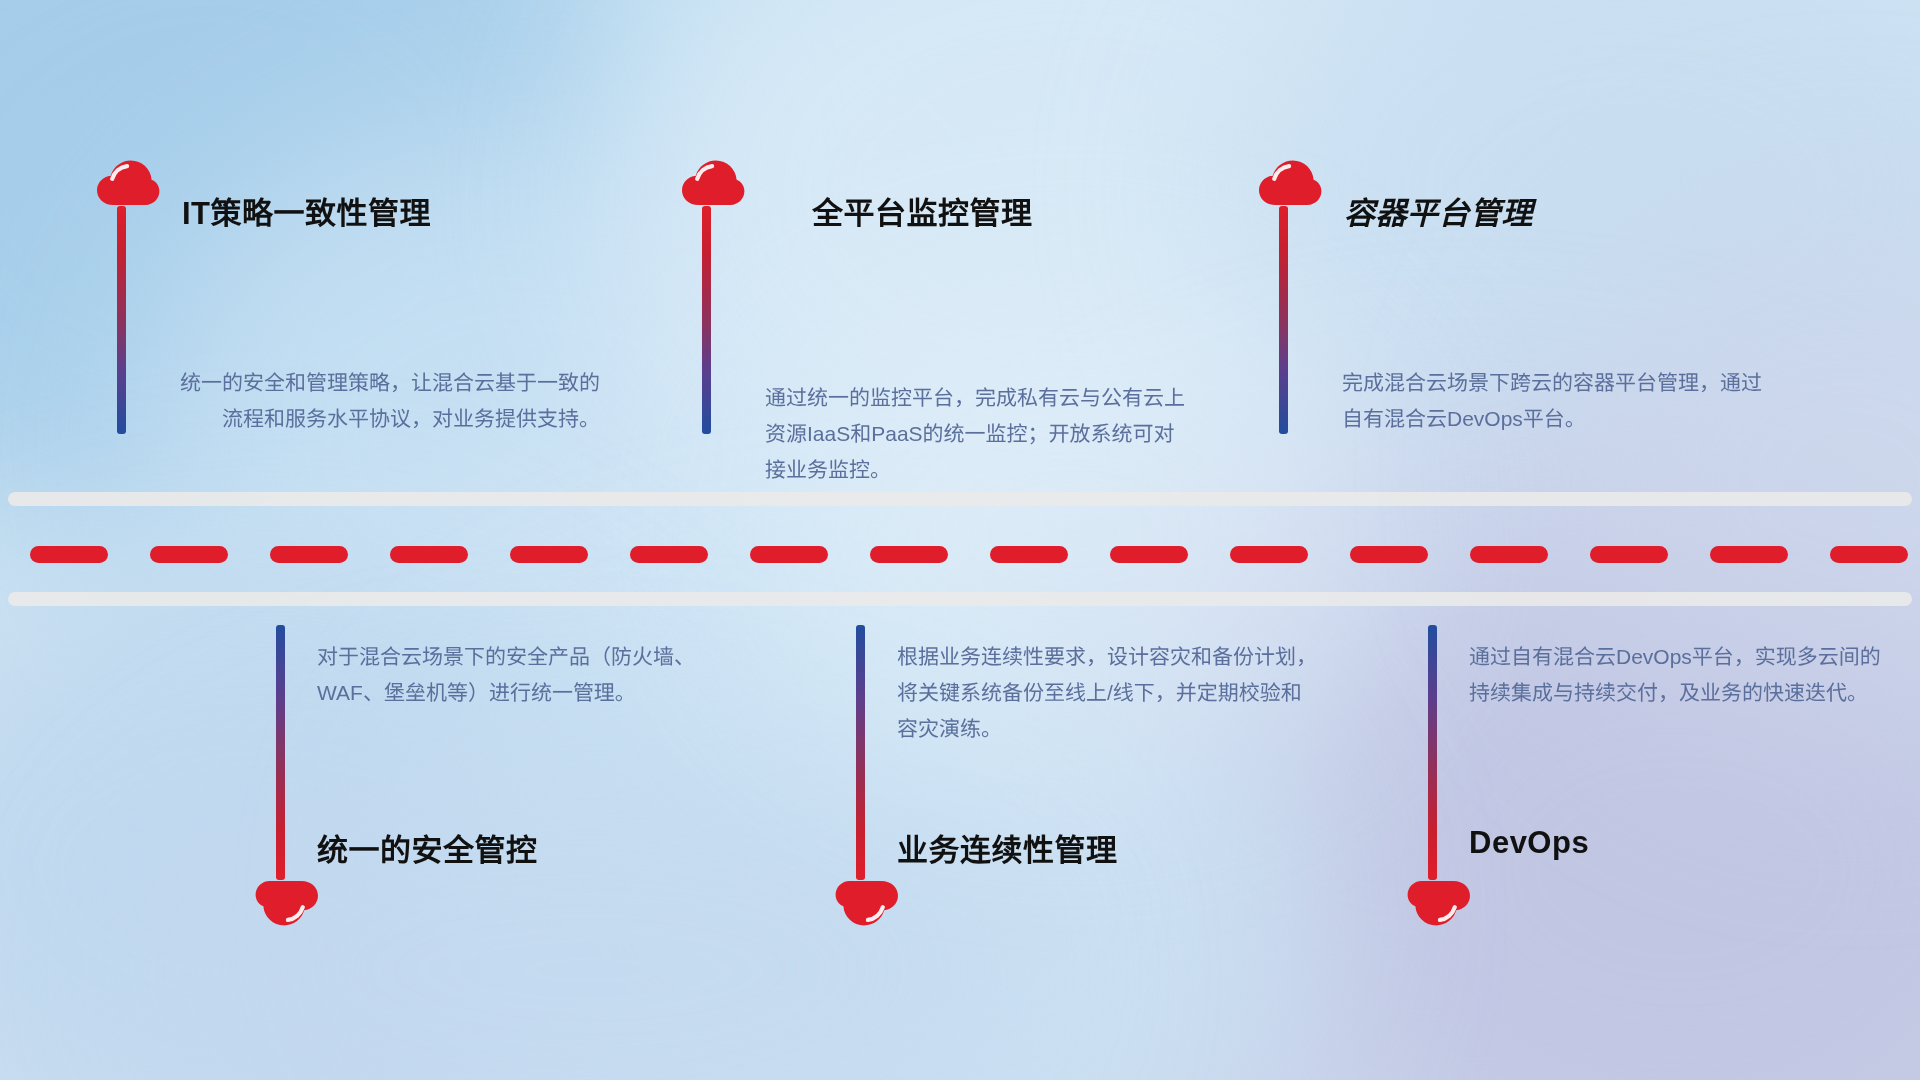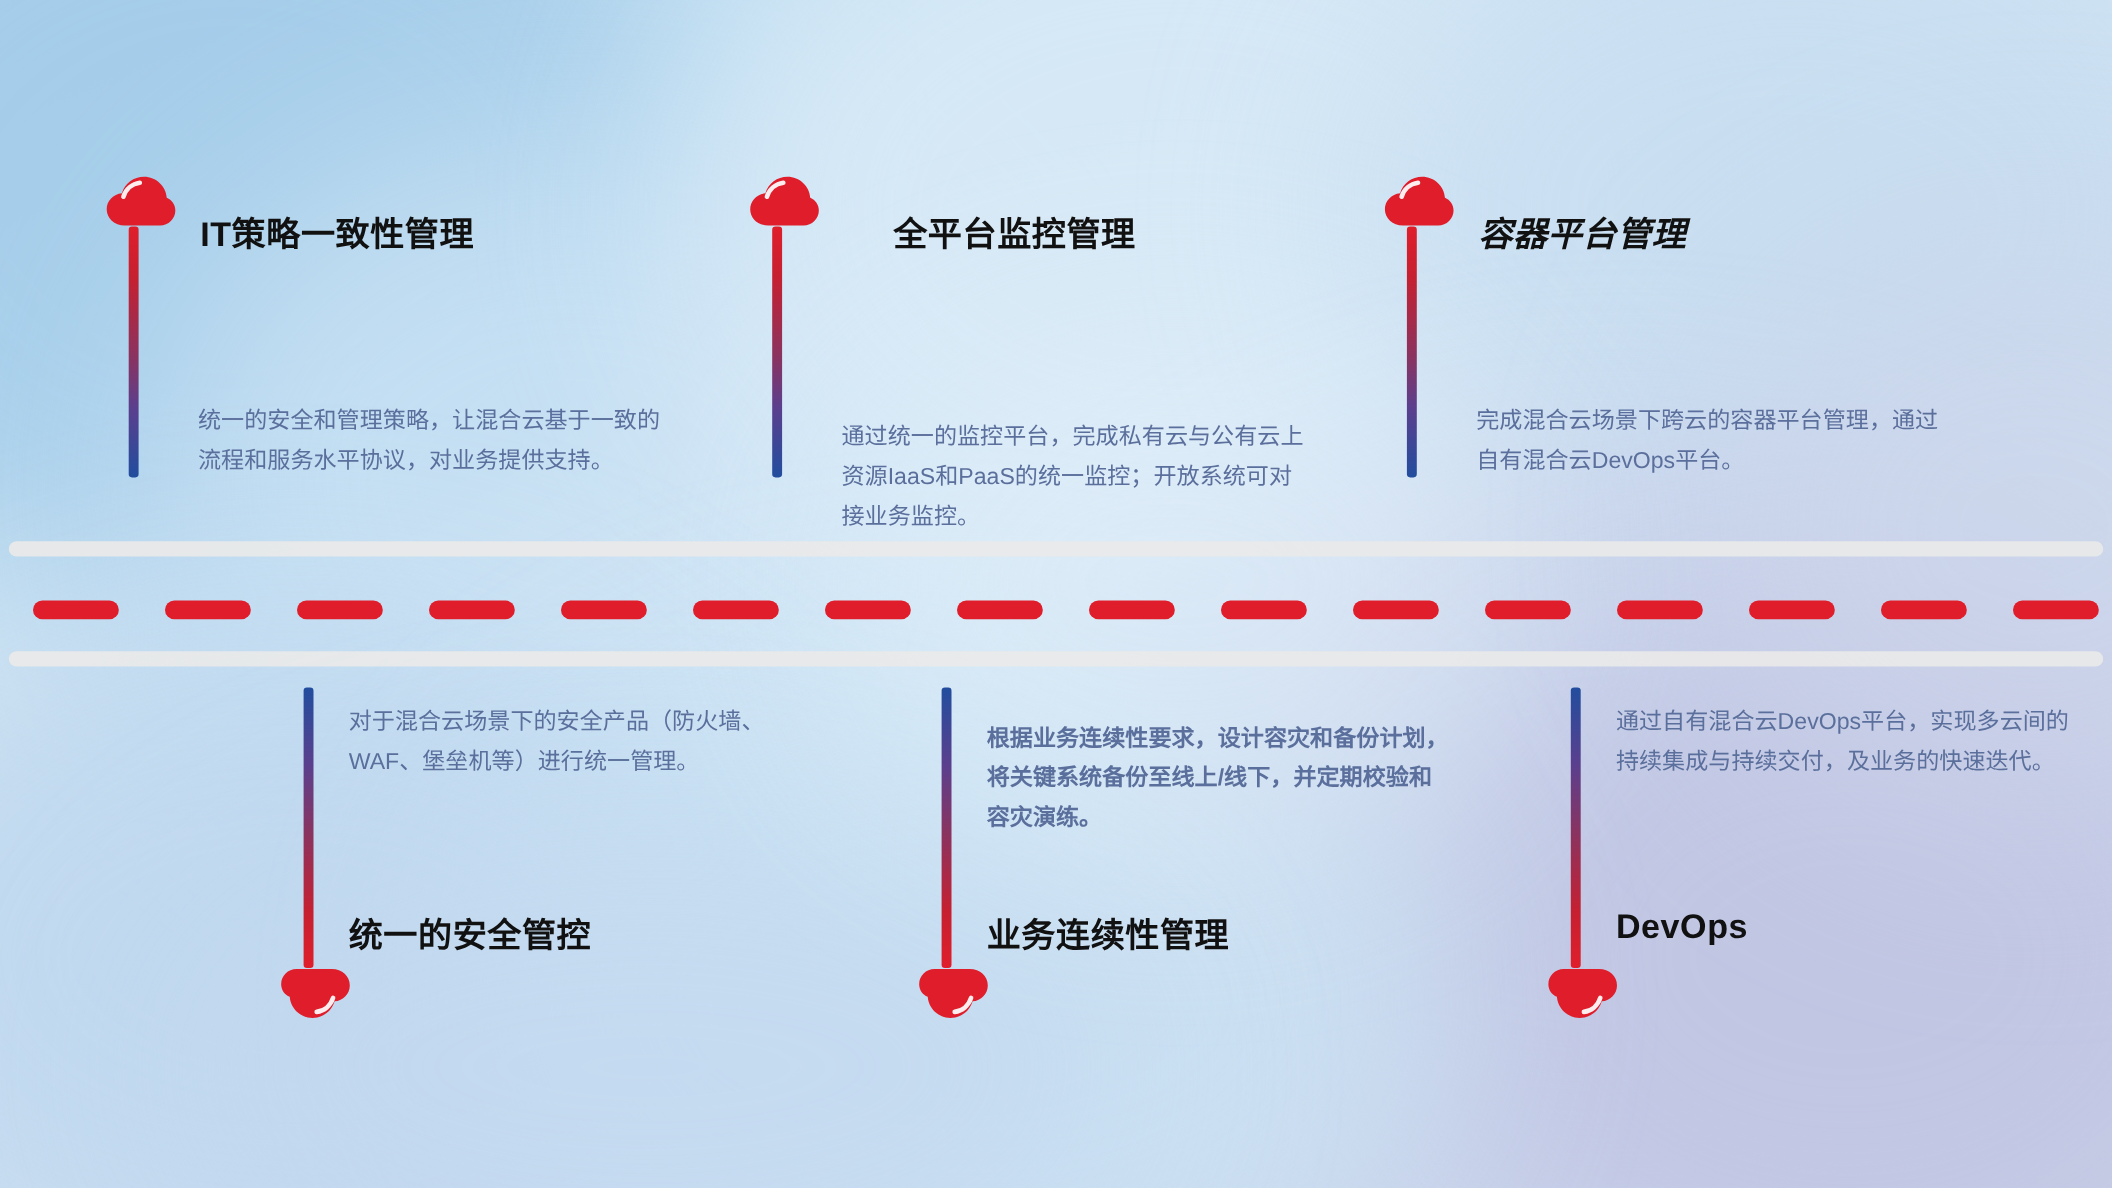--- a/index.html
+++ b/index.html
@@ -180,21 +180,21 @@
     <div class="marker" style="left:0; top:0;">
       <span class="cloud">
         <svg width="64" height="46" viewBox="0 0 64 46" xmlns="http://www.w3.org/2000/svg">
           <path d="M17.5 45 C7.8 45 1 38.4 1 30.2 C1 22.6 7 16.4 14.8 15.7 C17.4 6.6 25.6 0.6 34.9 0.6 C45.9 0.6 54.9 9.1 55.6 19.8 C60.3 21.7 63.4 26.1 63.4 31.3 C63.4 38.7 57.2 45 49.4 45 Z" fill="#e01e2b"></path>
           <path d="M16.2 18.8 C18.4 11.9 24.2 7.0 31.1 6.1" stroke="#ffffff" stroke-width="4.2" stroke-linecap="round" fill="none" opacity="0.92"></path>
         </svg>
       </span>
       <div class="stem down" style="height:228px;"></div>
     </div>
     <div class="heading" style="left:86px; top:28px;">IT策略一致性管理</div>
-    <div class="body-text" style="left:84px; top:205px;">统一的安全和管理策略，让混合云基于一致的流程和服务水平协议，对业务提供支持。</div>
+    <div class="body-text" style="left:84px; top:205px;text-align:right;">统一的安全和管理策略，让混合云基于一致的流程和服务水平协议，对业务提供支持。</div>
   </div>
 
   <div class="col" style="left:681px; top:160px;">
     <div class="marker" style="left:0; top:0;">
       <span class="cloud">
         <svg width="64" height="46" viewBox="0 0 64 46" xmlns="http://www.w3.org/2000/svg">
           <path d="M17.5 45 C7.8 45 1 38.4 1 30.2 C1 22.6 7 16.4 14.8 15.7 C17.4 6.6 25.6 0.6 34.9 0.6 C45.9 0.6 54.9 9.1 55.6 19.8 C60.3 21.7 63.4 26.1 63.4 31.3 C63.4 38.7 57.2 45 49.4 45 Z" fill="#e01e2b"></path>
           <path d="M16.2 18.8 C18.4 11.9 24.2 7.0 31.1 6.1" stroke="#ffffff" stroke-width="4.2" stroke-linecap="round" fill="none" opacity="0.92"></path>
         </svg>
       </span>
@@ -239,21 +239,21 @@
       <div class="stem up" style="height:255px;"></div>
       <span class="cloud">
         <svg width="64" height="46" viewBox="0 0 64 46" xmlns="http://www.w3.org/2000/svg">
           <g transform="translate(64,46) rotate(180)">
             <path d="M17.5 45 C7.8 45 1 38.4 1 30.2 C1 22.6 7 16.4 14.8 15.7 C17.4 6.6 25.6 0.6 34.9 0.6 C45.9 0.6 54.9 9.1 55.6 19.8 C60.3 21.7 63.4 26.1 63.4 31.3 C63.4 38.7 57.2 45 49.4 45 Z" fill="#e01e2b"></path>
             <path d="M16.2 18.8 C18.4 11.9 24.2 7.0 31.1 6.1" stroke="#ffffff" stroke-width="4.2" stroke-linecap="round" fill="none" opacity="0.92"></path>
           </g>
         </svg>
       </span>
     </div>
-    <div class="body-text" style="left:62px; top:29px;font-weight:bold;">根据业务连续性要求，设计容灾和备份计划，将关键系统备份至线上/线下，并定期校验和容灾演练。</div>
+    <div class="body-text" style="left:62px; top:14px;">根据业务连续性要求，设计容灾和备份计划，将关键系统备份至线上/线下，并定期校验和容灾演练。</div>
     <div class="heading" style="left:62px; top:200px;">业务连续性管理</div>
   </div>
 
   <div class="col" style="left:1407px; top:625px;">
     <div class="marker" style="left:0; top:0;">
       <div class="stem up" style="height:255px;"></div>
       <span class="cloud">
         <svg width="64" height="46" viewBox="0 0 64 46" xmlns="http://www.w3.org/2000/svg">
           <g transform="translate(64,46) rotate(180)">
             <path d="M17.5 45 C7.8 45 1 38.4 1 30.2 C1 22.6 7 16.4 14.8 15.7 C17.4 6.6 25.6 0.6 34.9 0.6 C45.9 0.6 54.9 9.1 55.6 19.8 C60.3 21.7 63.4 26.1 63.4 31.3 C63.4 38.7 57.2 45 49.4 45 Z" fill="#e01e2b"></path>

